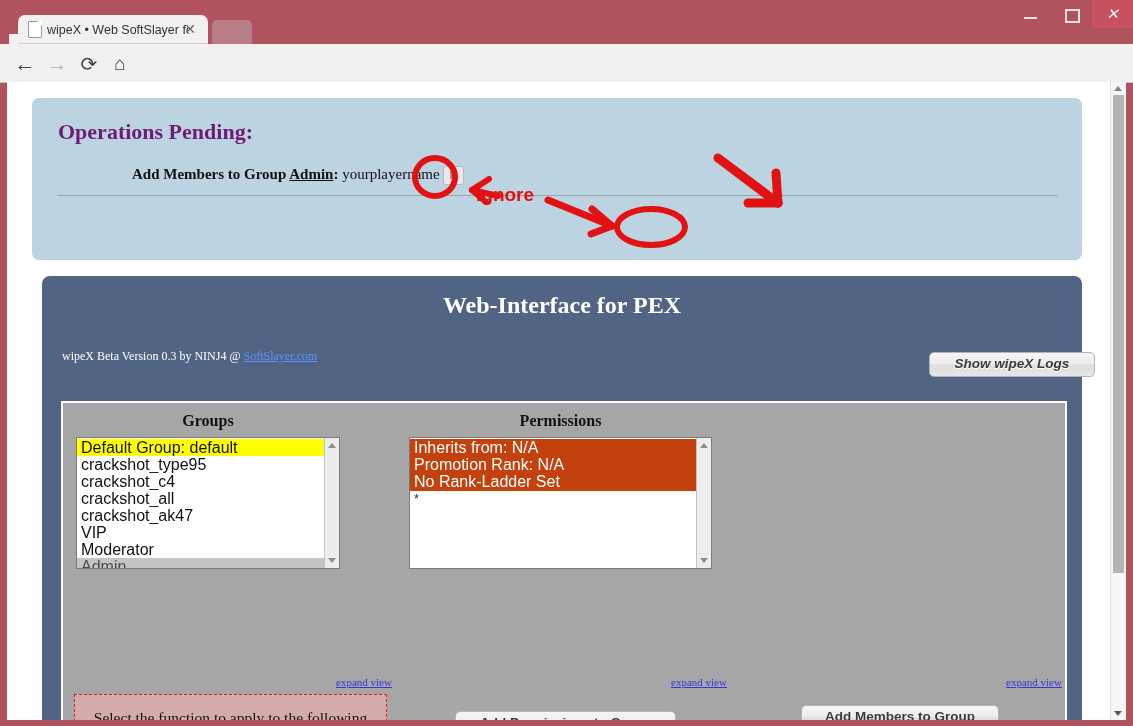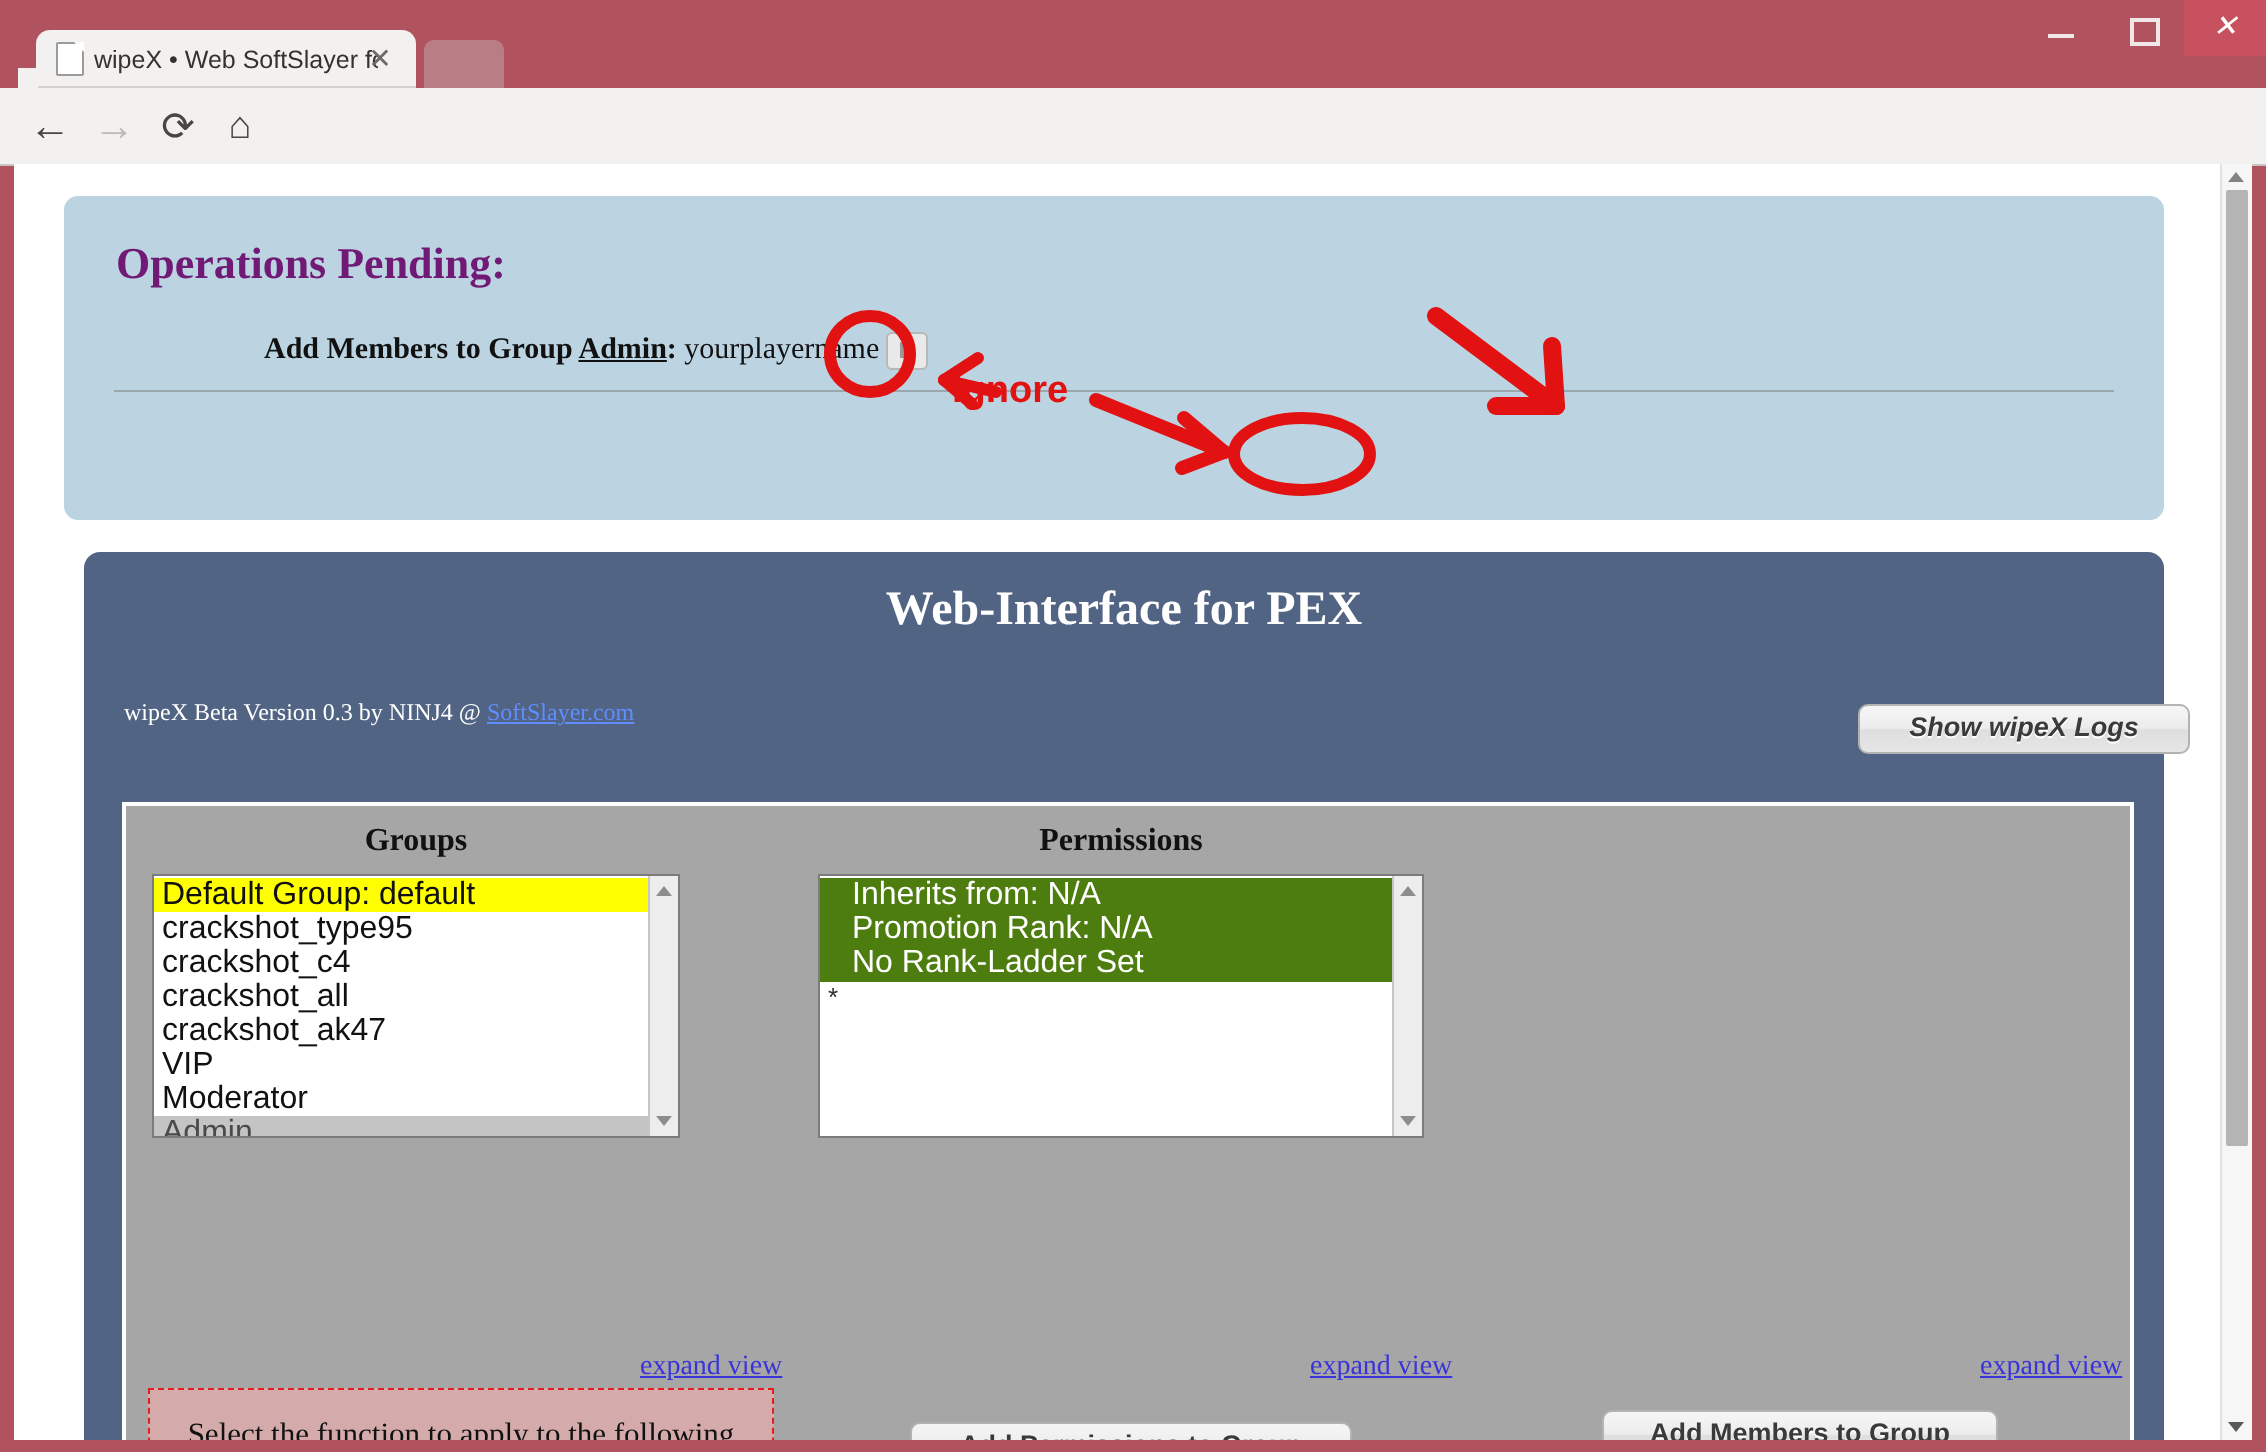--- a/index.html
+++ b/index.html
@@ -257,22 +257,23 @@
     position:absolute; right:0; top:0; width:14px; height:100%;
     background:#ededed; border-left:1px solid #c6c6c6;
   }
   .lb-arrow { position:absolute; left:3px; width:0;height:0; cursor:pointer; }
   .lb-up { top:5px; border-left:4px solid transparent; border-right:4px solid transparent; border-bottom:5px solid #8d8d8d; }
   .lb-dn { bottom:5px; border-left:4px solid transparent; border-right:4px solid transparent; border-top:5px solid #8d8d8d; }
 
   .expand {
     position:absolute;
     font-family:"Liberation Serif", serif;
-    font-size:14px; color:#3a34d8; text-decoration:underline;
+    font-size:11px; color:#3a34d8; text-decoration:underline;
     cursor:pointer;
+    margin-left:16px;
   }
   .exp-1 { left:313px; top:594px; }
   .exp-2 { left:648px; top:594px; }
   .exp-3 { left:983px; top:594px; }
 
   .btn-addperms  { left:448px; top:629px; width:219px; height:23px; line-height:22px; }
   .btn-addmem    { left:794px; top:623px; width:196px; height:23px; line-height:22px; }
 
   .pinkbox {
     position:absolute; left:67px; top:612px; width:311px; height:110px;
@@ -387,21 +388,21 @@
                 <div class="lb-arrow lb-up"></div>
                 <div class="lb-arrow lb-dn"></div>
               </div>
             </div>
           </div>
 
           <div class="col col-perms">
             <div class="col-head">Permissions</div>
             <div class="listbox">
               <div class="lb-items">
-                <div style="background:#4d7c0f;padding-bottom:1px;padding-left:12px;">
+                <div style="background:#c2410c;padding-bottom:1px;">
                   <div class="lb-item on-black">Inherits from: N/A</div>
                   <div class="lb-item on-black">Promotion Rank: N/A</div>
                   <div class="lb-item on-black">No Rank-Ladder Set</div>
                 </div>
                 <div class="lb-star">*</div>
               </div>
               <div class="lb-scroll">
                 <div class="lb-arrow lb-up"></div>
                 <div class="lb-arrow lb-dn"></div>
               </div>

